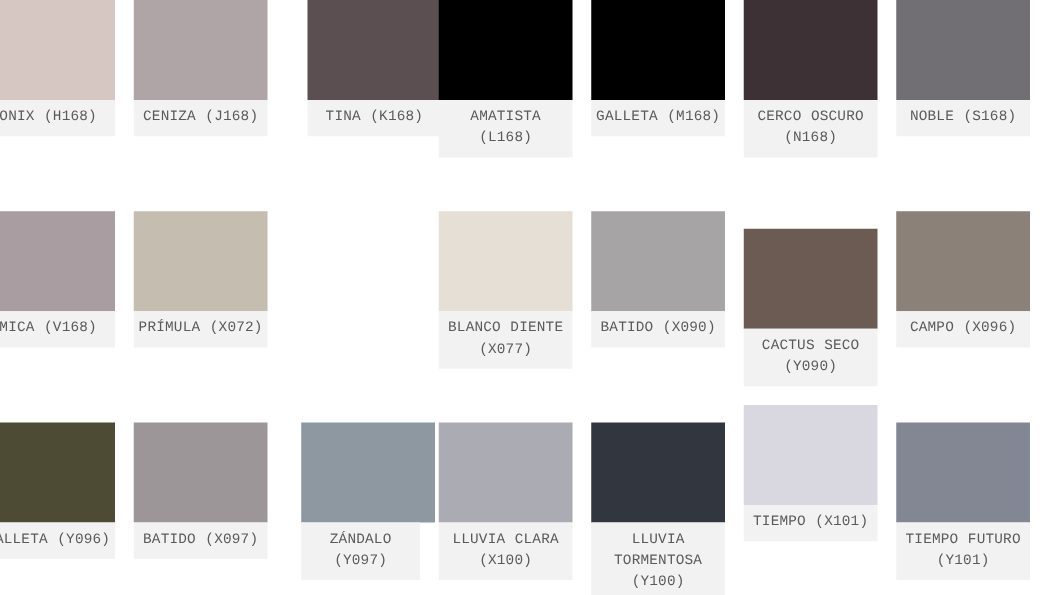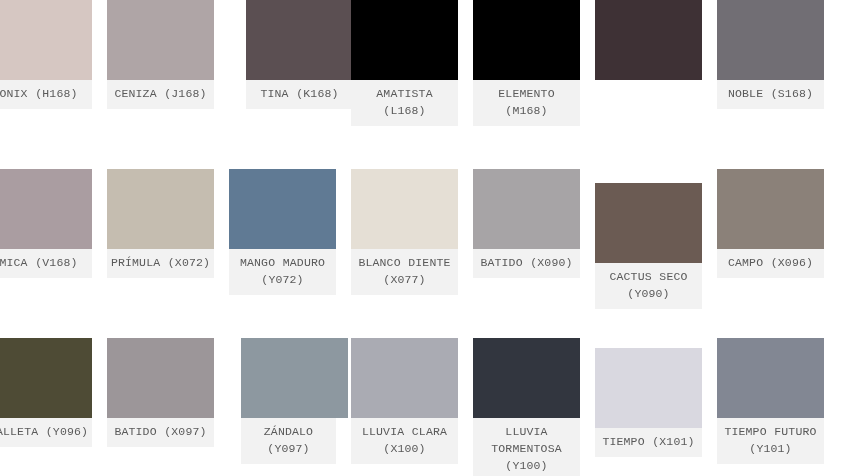--- a/index.html
+++ b/index.html
@@ -57,40 +57,37 @@
     <div class="swatch-card" style="left: 229px; top: 0px; margin-left: 17px;">
       <div class="swatch-chip" style="background: rgb(91, 79, 82);"></div>
       <div class="swatch-label">TINA (K168)</div>
     </div>
     <div class="swatch-card" style="left: 351px; top: 0px;">
       <div class="swatch-chip" style="background: rgb(0, 0, 0);"></div>
       <div class="swatch-label">AMATISTA (L168)</div>
     </div>
     <div class="swatch-card" style="left: 473px; top: 0px;">
       <div class="swatch-chip" style="background: rgb(0, 0, 0);"></div>
-      <div class="swatch-label">ELEMENTO (M168)</div>
+      <div class="swatch-label">GALLETA (M168)</div>
     </div>
     <div class="swatch-card" style="left: 595px; top: 0px;">
       <div class="swatch-chip" style="background: rgb(62, 49, 53);"></div>
+      <div class="swatch-label">CERCO OSCURO (N168)</div>
     </div>
     <div class="swatch-card" style="left: 717px; top: 0px;">
       <div class="swatch-chip" style="background: rgb(113, 110, 116);"></div>
       <div class="swatch-label">NOBLE (S168)</div>
     </div>
     <div class="swatch-card" style="left: -15px; top: 169px;">
       <div class="swatch-chip" style="background: rgb(170, 157, 161);"></div>
       <div class="swatch-label">MICA (V168)</div>
     </div>
     <div class="swatch-card" style="left: 107px; top: 169px;">
       <div class="swatch-chip" style="background: rgb(197, 189, 176);"></div>
       <div class="swatch-label">PRÍMULA (X072)</div>
-    </div>
-    <div class="swatch-card" style="left: 229px; top: 169px;">
-      <div class="swatch-chip" style="background: rgb(96, 122, 148);"></div>
-      <div class="swatch-label">MANGO MADURO (Y072)</div>
     </div>
     <div class="swatch-card" style="left: 351px; top: 169px;">
       <div class="swatch-chip" style="background: rgb(229, 223, 213);"></div>
       <div class="swatch-label">BLANCO DIENTE (X077)</div>
     </div>
     <div class="swatch-card" style="left: 473px; top: 169px;">
       <div class="swatch-chip" style="background: rgb(167, 164, 166);"></div>
       <div class="swatch-label">BATIDO (X090)</div>
     </div>
     <div class="swatch-card" style="left: 595px; top: 183px;">
@@ -114,21 +111,21 @@
       <div class="swatch-label">ZÁNDALO (Y097)</div>
     </div>
     <div class="swatch-card" style="left: 351px; top: 338px;">
       <div class="swatch-chip" style="background: rgb(170, 171, 179);"></div>
       <div class="swatch-label">LLUVIA CLARA (X100)</div>
     </div>
     <div class="swatch-card" style="left: 473px; top: 338px;">
       <div class="swatch-chip" style="background: rgb(50, 54, 63);"></div>
       <div class="swatch-label">LLUVIA TORMENTOSA (Y100)</div>
     </div>
-    <div class="swatch-card" style="left: 595px; top: 348px;">
+    <div class="swatch-card" style="left: 595px; top: 324px;">
       <div class="swatch-chip" style="background: rgb(217, 216, 224);"></div>
       <div class="swatch-label">TIEMPO (X101)</div>
     </div>
     <div class="swatch-card" style="left: 717px; top: 338px;">
       <div class="swatch-chip" style="background: rgb(130, 135, 147);"></div>
       <div class="swatch-label">TIEMPO FUTURO (Y101)</div>
     </div>
   </div>
 
 </body></html>

